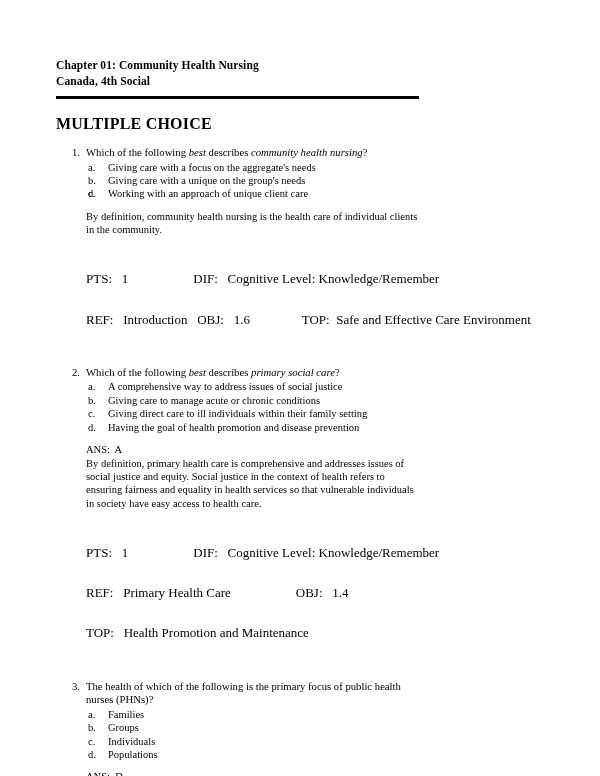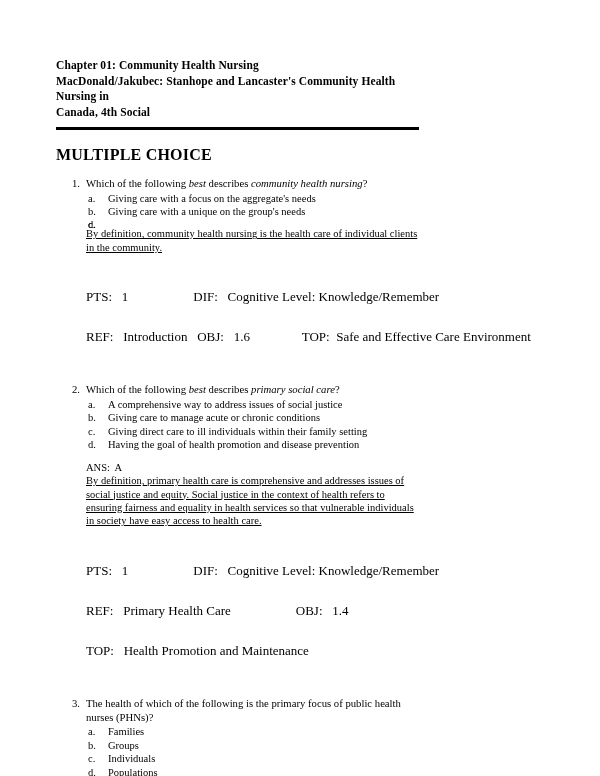--- a/index.html
+++ b/index.html
@@ -83,55 +83,53 @@
     margin-top: 9px;
     font-size: 10.5px;
     line-height: 13.4px;
   }
   .ansline {
     white-space: pre;
   }
   .explain {
     font-size: 10.5px;
     line-height: 13.4px;
-    text-decoration: underline;
   }
   .metablock {
     margin-top: 9px;
     font-size: 13px;
     line-height: 13.4px;
     white-space: pre;
   }
   .metarow {
     white-space: pre;
   }
 </style>
 </head>
 <body>
 
 <div class="page">
 
   <div class="doc-title">
     <div>Chapter 01: Community Health Nursing</div>
-    <div>MacDonald/Jakubec: Stanhope and Lancaster's Community Health Nursing in</div>
     <div>Canada, 4th Social</div>
   </div>
 
   <hr class="rule">
 
   <div class="section-head">MULTIPLE CHOICE</div>
 
   <div class="qblock">
     <div class="qnum">1.</div>
     <div class="qstem"><span>Which of the following </span><i>best</i><span> describes </span><i>community health nursing</i><span>?</span></div>
     <div class="choices">
       <div class="choice"><span class="letter">a.</span><span>Giving care with a focus on the aggregate's needs</span></div>
       <div class="choice"><span class="letter">b.</span><span>Giving care with a unique on the group's needs</span></div>
       <div class="choice"><span class="letter">c.</span></div>
-      <div class="choice"><span class="letter">d.</span></div>
+      <div class="choice"><span class="letter">d.</span><span>Working with an approach of unique client care</span></div>
     </div>
     <div class="ansblock">
       <div class="explain">By definition, community health nursing is the health care of individual clients in the community.</div>
     </div>
     <div class="metablock">
       <div class="metarow">PTS:   1                    DIF:   Cognitive Level: Knowledge/Remember</div>
       <div class="metarow">REF:   Introduction   OBJ:   1.6                TOP:  Safe and Effective Care Environment</div>
     </div>
   </div>
 

